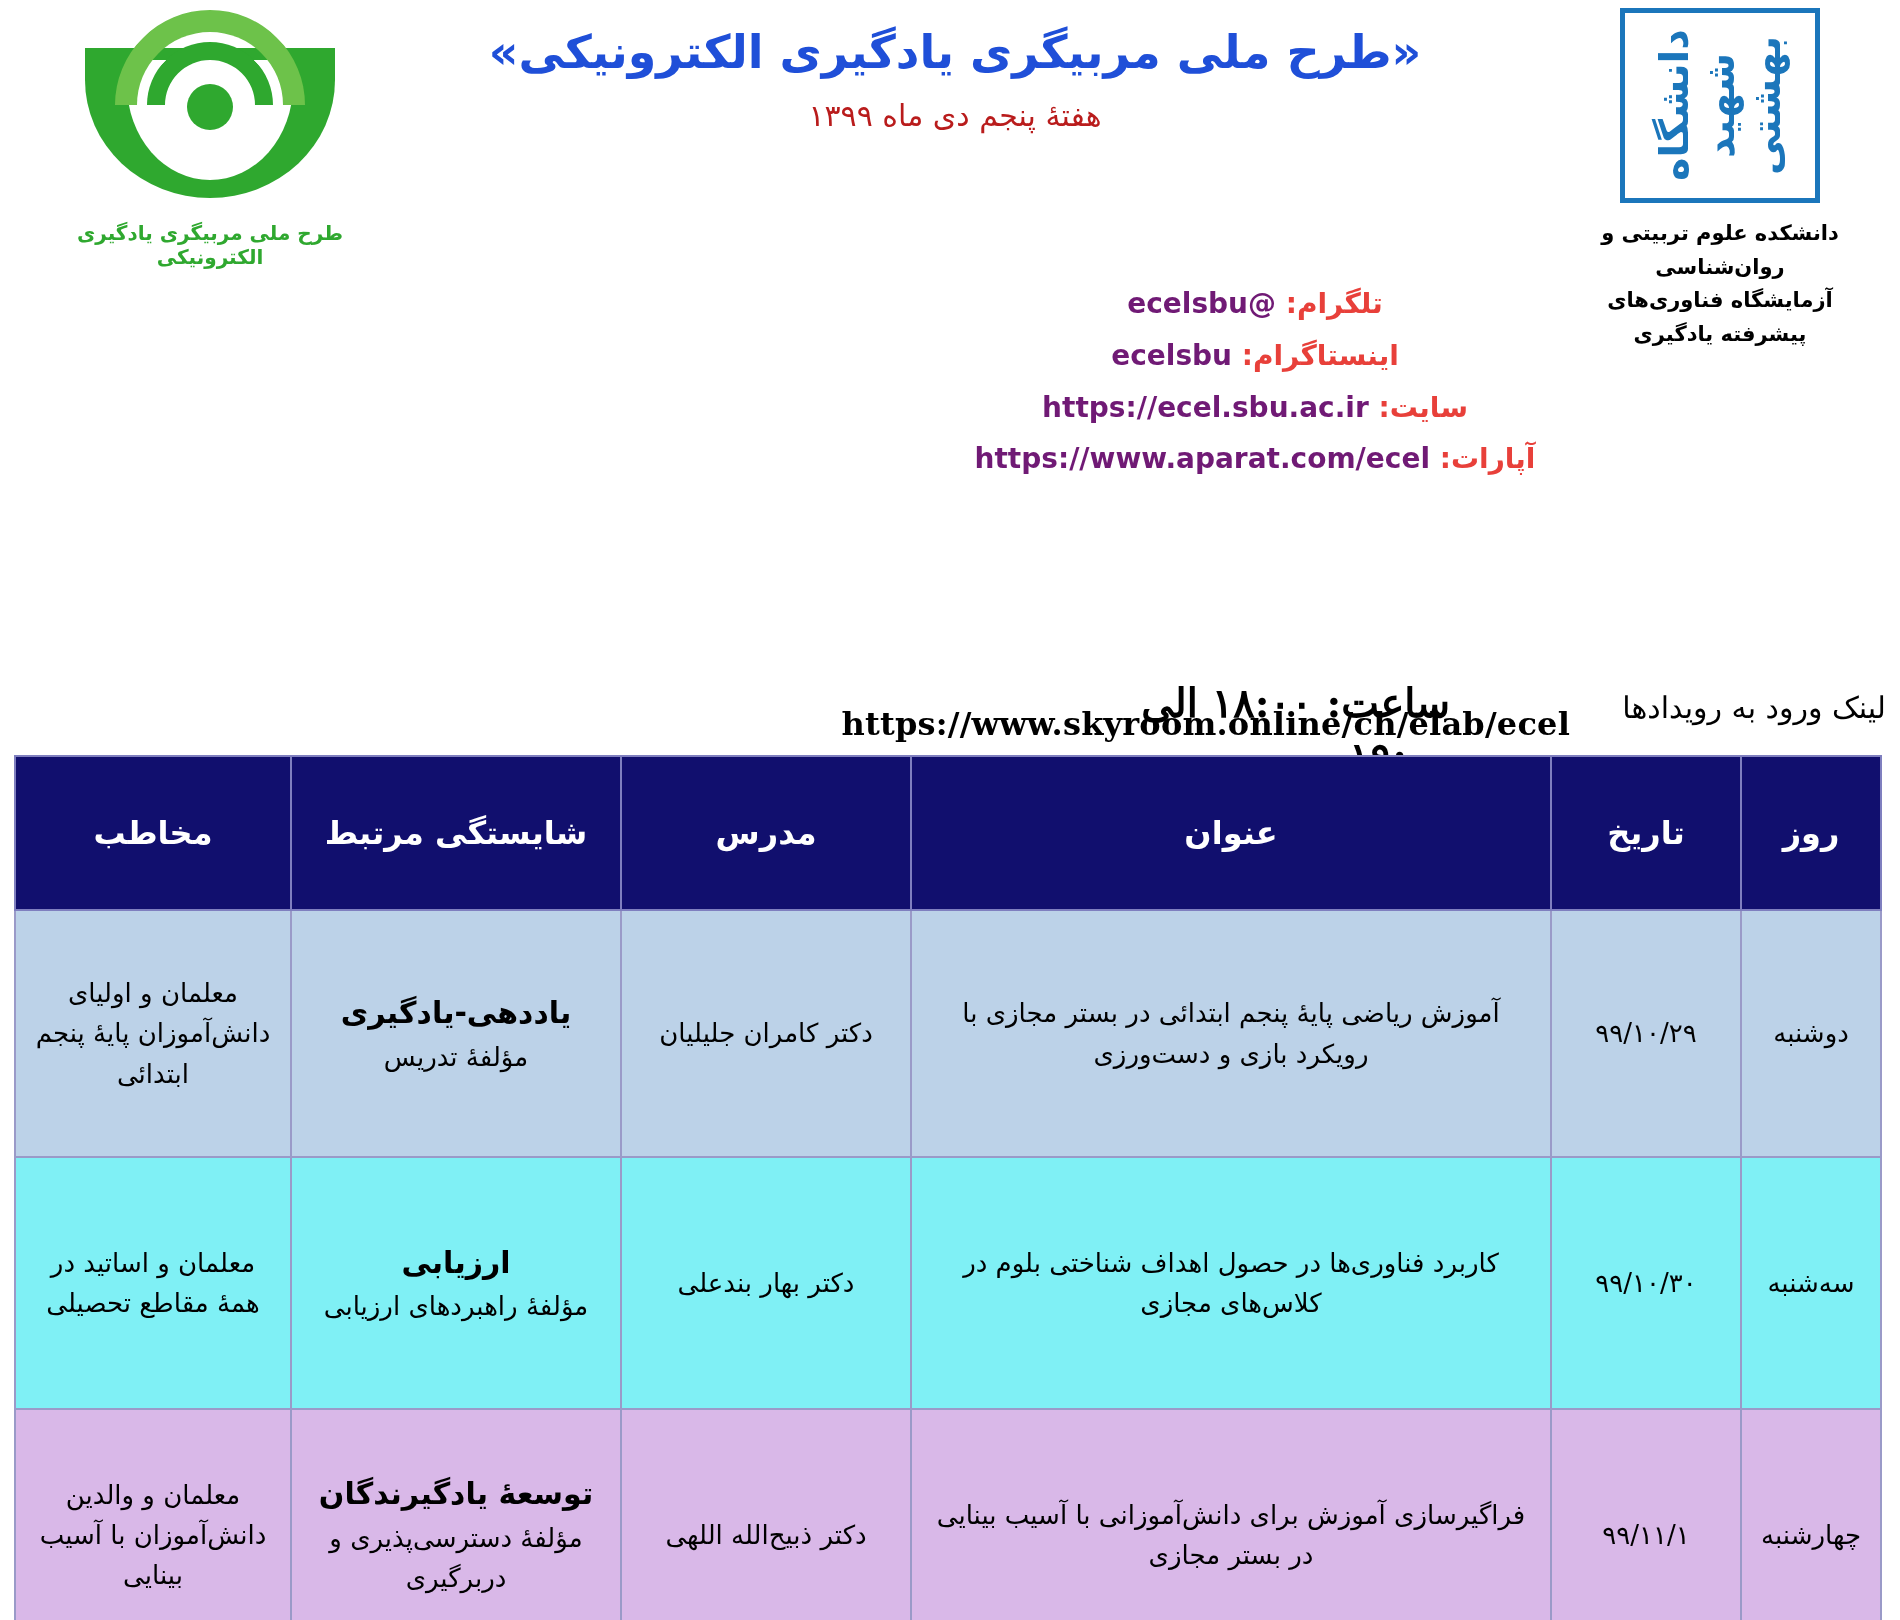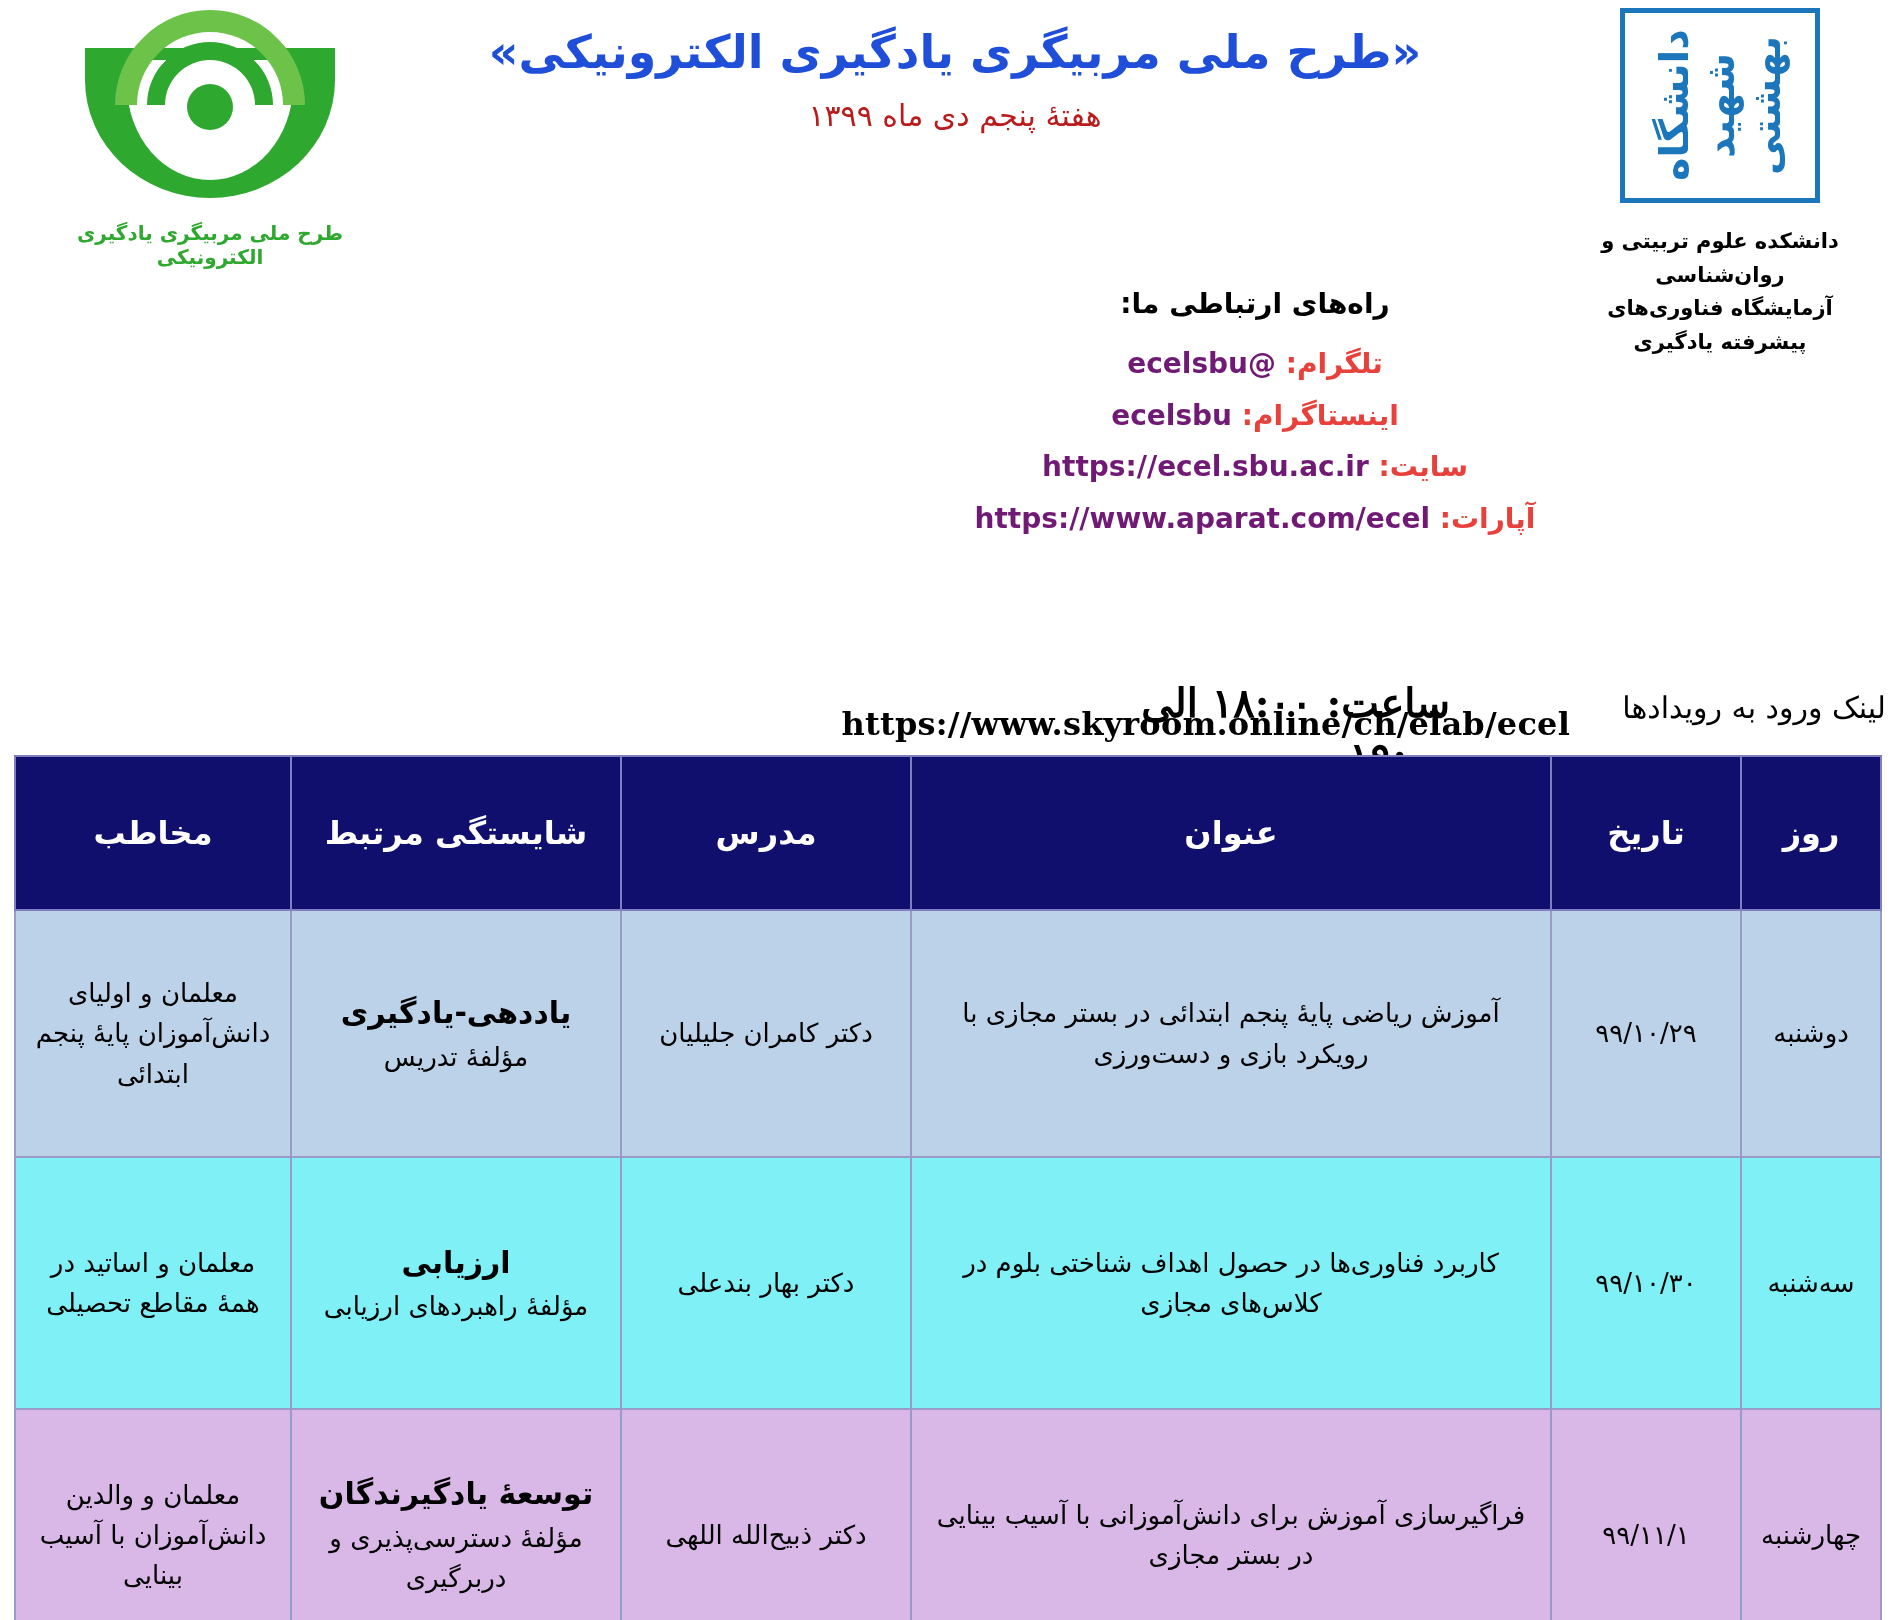--- a/index.html
+++ b/index.html
@@ -45,21 +45,21 @@
     font-size: 40px;
     font-weight: bold;
     line-height: 1.15;
     writing-mode: vertical-rl;
     transform: rotate(180deg);
     letter-spacing: 1px;
     white-space: pre-line;
     text-align: center;
   }
   .faculty-lines {
-    margin-top: 22px;
+    margin-top: 14px;
     font-size: 21px;
     font-weight: bold;
     color: #000000;
     line-height: 1.6;
     text-align: center;
   }
 
   .title-block {
     position: absolute;
     top: 24px;
@@ -298,21 +298,20 @@
       <div class="arc-outer"></div>
       <div class="arc-inner"></div>
       <div class="dot"></div>
     </div>
     <div class="ecel-caption">طرح ملی مربیگری یادگیری الکترونیکی</div>
   </div>
 
 </div>
 
 <div class="contact">
-  <div class="contact-title">راه‌های ارتباطی ما:</div>
 
   <div class="contact-row">
     <span class="contact-label">تلگرام</span><span class="contact-label">:</span>
     <span class="contact-value">@ecelsbu</span>
   </div>
 
   <div class="contact-row">
     <span class="contact-label">اینستاگرام</span><span class="contact-label">:</span>
     <span class="contact-value">ecelsbu</span>
   </div>

